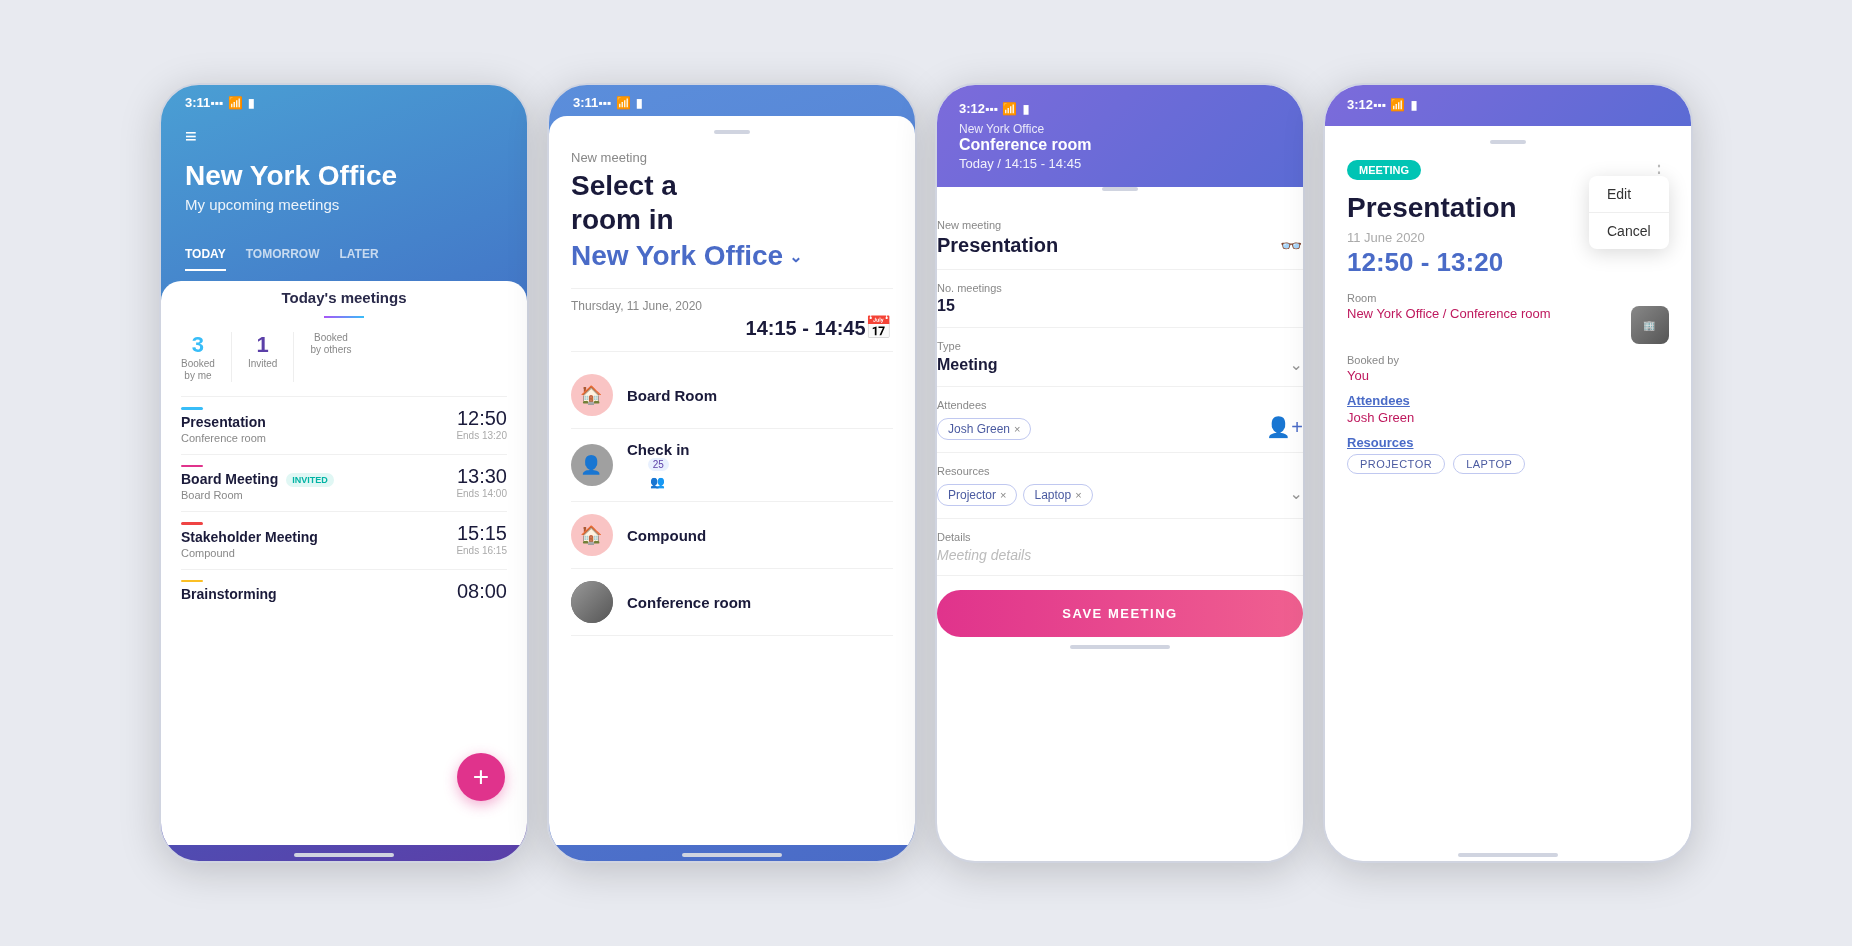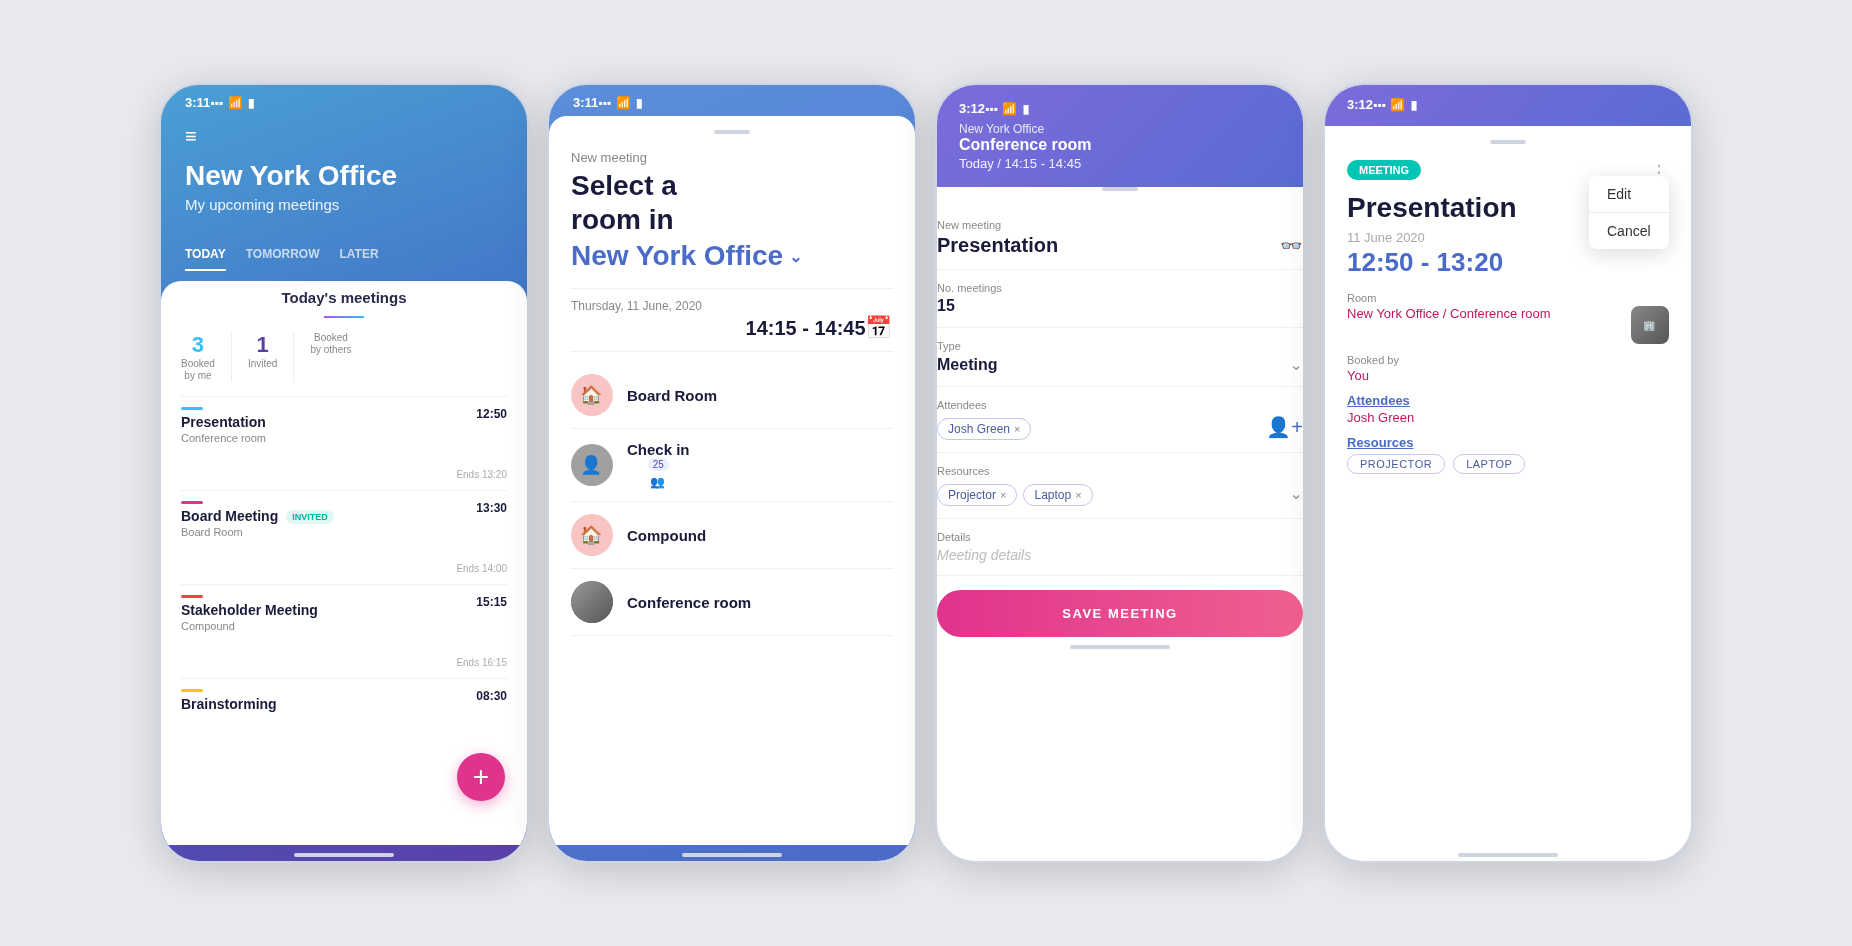--- a/index.html
+++ b/index.html
@@ -112,22 +112,22 @@
     }
     .meeting-left {}
     .accent-line { width: 22px; height: 2.5px; border-radius: 2px; margin-bottom: 4px; }
     .blue-line { background: #38bdf8; }
     .pink-line { background: #e0338c; }
     .red-line { background: #ef4444; }
     .yellow-line { background: #fbbf24; }
     .meeting-name { font-size: 14px; font-weight: 700; color: #1a1a3a; }
     .meeting-room { font-size: 11px; color: #888; margin-top: 2px; }
     .meeting-right { text-align: right; }
-    .meeting-time { font-size: 12px; font-weight: 700; color: #1a1a3a; }
-    .meeting-end { font-size: 10px; color: #aaa; margin-top: 48px; }
+    .meeting-time { font-size: 20px; font-weight: 400; color: #1a1a3a; }
+    .meeting-end { font-size: 10px; color: #aaa; }
     .invited-badge {
       display: inline-block;
       background: #e0f7f4;
       color: #00b3a4;
       font-size: 9px;
       font-weight: 700;
       padding: 2px 6px;
       border-radius: 8px;
       margin-left: 4px;
       vertical-align: middle;
@@ -437,21 +437,21 @@
         <div class="meeting-end">Ends 16:15</div>
       </div>
     </div>
 
     <div class="meeting-list-item">
       <div class="meeting-left">
         <div class="accent-line yellow-line"></div>
         <div class="meeting-name">Brainstorming</div>
       </div>
       <div class="meeting-right">
-        <div class="meeting-time">08:30</div>
+        <div class="meeting-time">08:00</div>
       </div>
     </div>
   </div>
 
   <div class="fab-btn">+</div>
   <div class="phone-bottom-bar"></div>
 </div>
 
 <div class="phone phone-2">
   <div class="status-bar">

